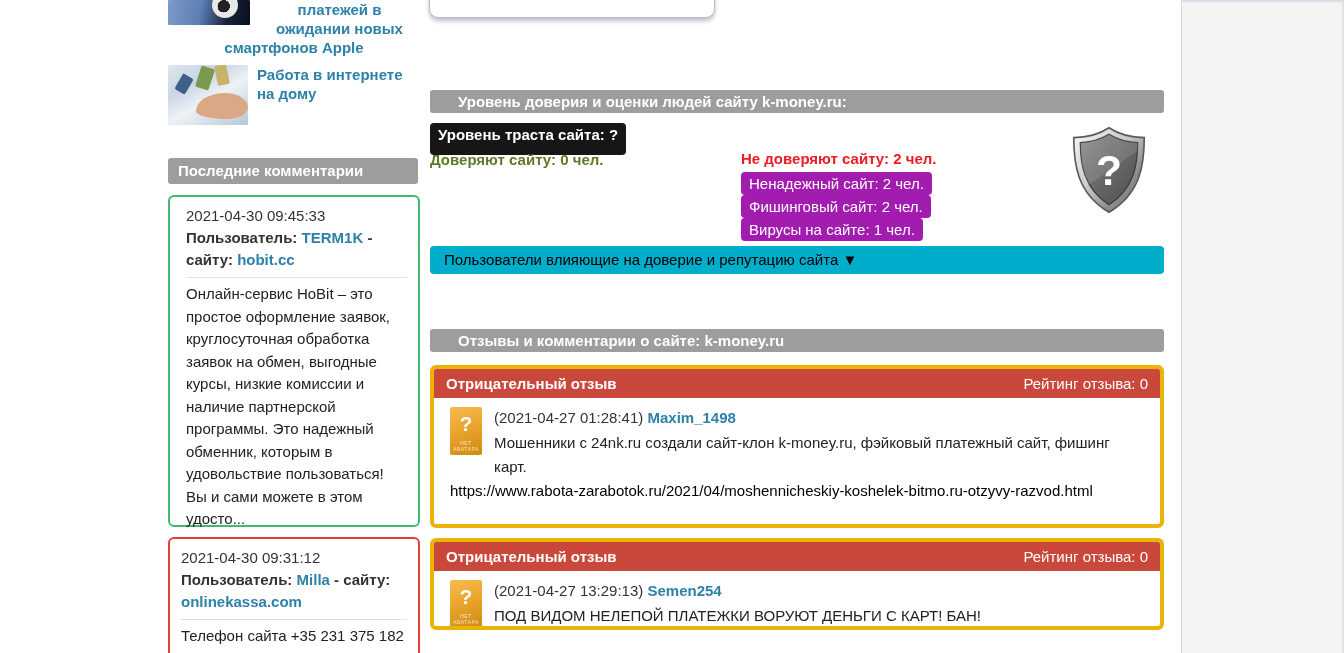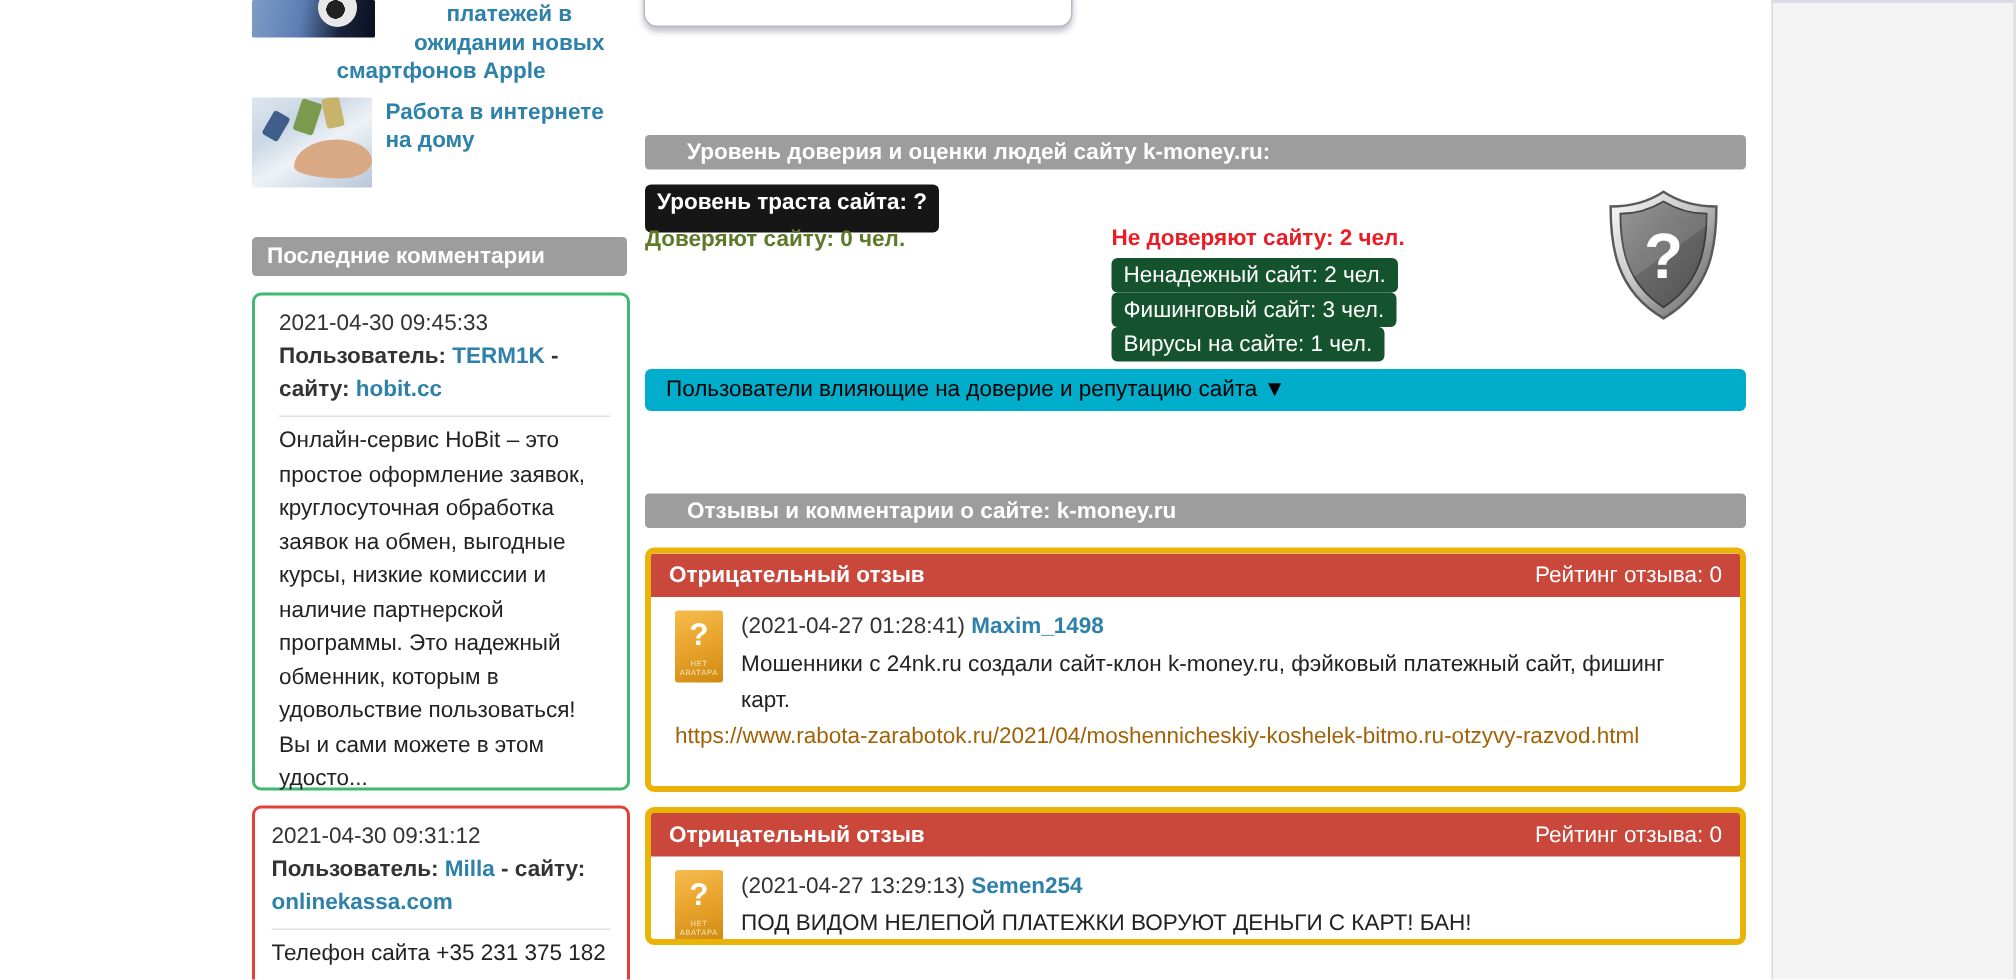--- a/index.html
+++ b/index.html
@@ -70,21 +70,21 @@
 
   .trust-badge {
     left:430px; top:123px; height:32px; line-height:24px;
     background:#161616; color:#fff; font-size:15px; font-weight:bold;
     padding:0 8px; border-radius:4px; display:inline-block; white-space:nowrap;
   }
   .trust-pos { left:430px; top:151px; color:#5e7a28; font-size:15px; font-weight:bold; }
   .trust-neg { left:741px; top:150px; color:#ec1c24; font-size:15px; font-weight:bold; }
   .neg-badges { left:741px; top:172px; }
   .neg-badge {
-    display:block; width:fit-content; background:#14532d; color:#fff;
+    display:block; width:fit-content; background:#a21caf; color:#fff;
     font-size:15px; line-height:23px; height:23px; padding:0 8px;
     border-radius:4px; white-space:nowrap;
   }
 
   .shield { left:1068px; top:126px; }
 
   .cyan-bar {
     left:430px; top:246px; width:734px; height:28px; line-height:28px;
     background:#00adcb; color:#000000; font-size:15px; padding-left:14px;
     border-radius:4px; white-space:nowrap; cursor:pointer;
@@ -106,21 +106,21 @@
     float:left; width:32px; height:48px; margin:2px 12px 2px 0;
     background:linear-gradient(160deg,#f6bc4e 0%,#e9a52e 45%,#cf8a12 100%);
     border-radius:2px; color:#fff; text-align:center; position:relative;
   }
   .avatar .q { font-size:21px; font-weight:bold; line-height:34px; display:block; }
   .avatar .cap { position:absolute; bottom:3px; left:0; right:0; font-size:5px; color:#f7e3b5; letter-spacing:.5px; }
   .review-meta { line-height:26px; color:#333; }
   .review-meta .rdate { color:#333; }
   .review-meta .ruser { color:#2e81a8; font-weight:bold; cursor:pointer; }
   .review-text { line-height:24px; color:#222; }
-  .review-url { line-height:24px; color:#a16207; word-break:break-all; }
+  .review-url { line-height:24px; color:#000000; word-break:break-all; }
 </style>
 </head>
 <body>
 
 <div class="abs right-panel"></div>
 <div class="abs top-remnant"></div>
 
 <div class="abs article article-1">
   <span class="thumb thumb-1">
       <span class="lens"></span>
@@ -166,21 +166,21 @@
 
 <div class="abs main-gray-bar bar-trust">Уровень доверия и оценки людей сайту k-money.ru:</div>
 
 <div class="abs trust-badge">Уровень траста сайта: ?</div>
 
 <div class="abs trust-pos">Доверяют сайту: 0 чел.</div>
 <div class="abs trust-neg">Не доверяют сайту: 2 чел.</div>
 
 <div class="abs neg-badges">
   <span class="neg-badge">Ненадежный сайт: 2 чел.</span>
-  <span class="neg-badge">Фишинговый сайт: 3 чел.</span>
+  <span class="neg-badge">Фишинговый сайт: 2 чел.</span>
   <span class="neg-badge">Вирусы на сайте: 1 чел.</span>
 </div>
 
 <svg class="abs shield" width="82" height="88" viewBox="0 0 100 107">
   <defs>
     <linearGradient id="rim" x1="0" y1="0" x2="1" y2="1">
       <stop offset="0" stop-color="#fbfbfb"></stop>
         <stop offset="0.45" stop-color="#c7c7c7"></stop>
       <stop offset="0.7" stop-color="#8f8f8f"></stop>
         <stop offset="1" stop-color="#6b6b6b"></stop>

